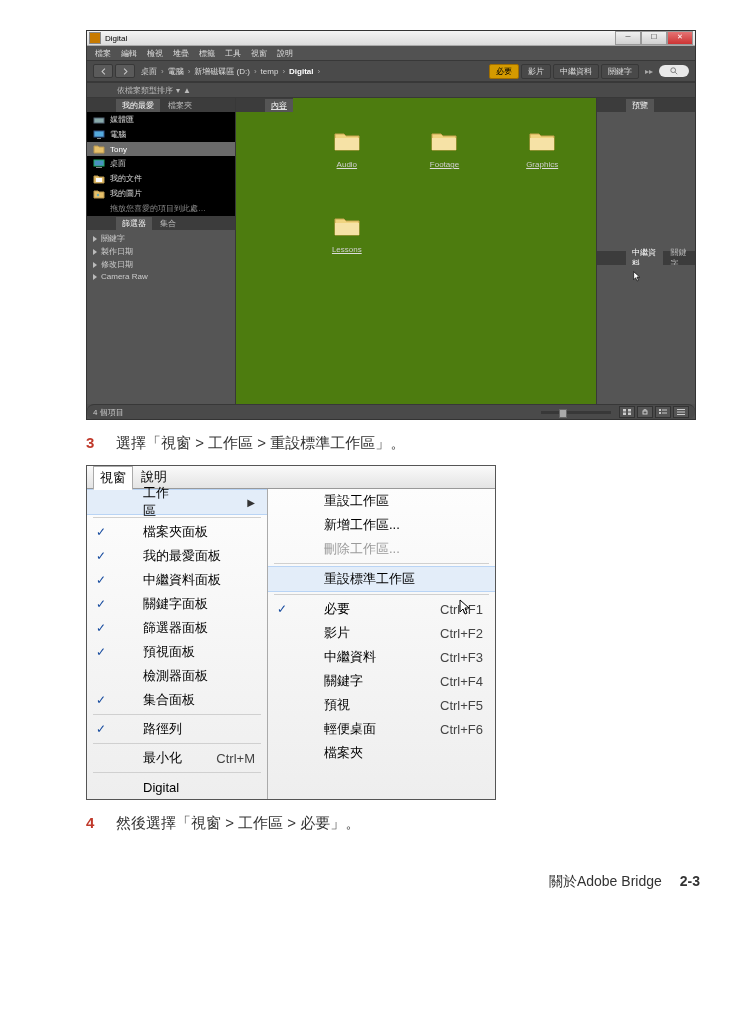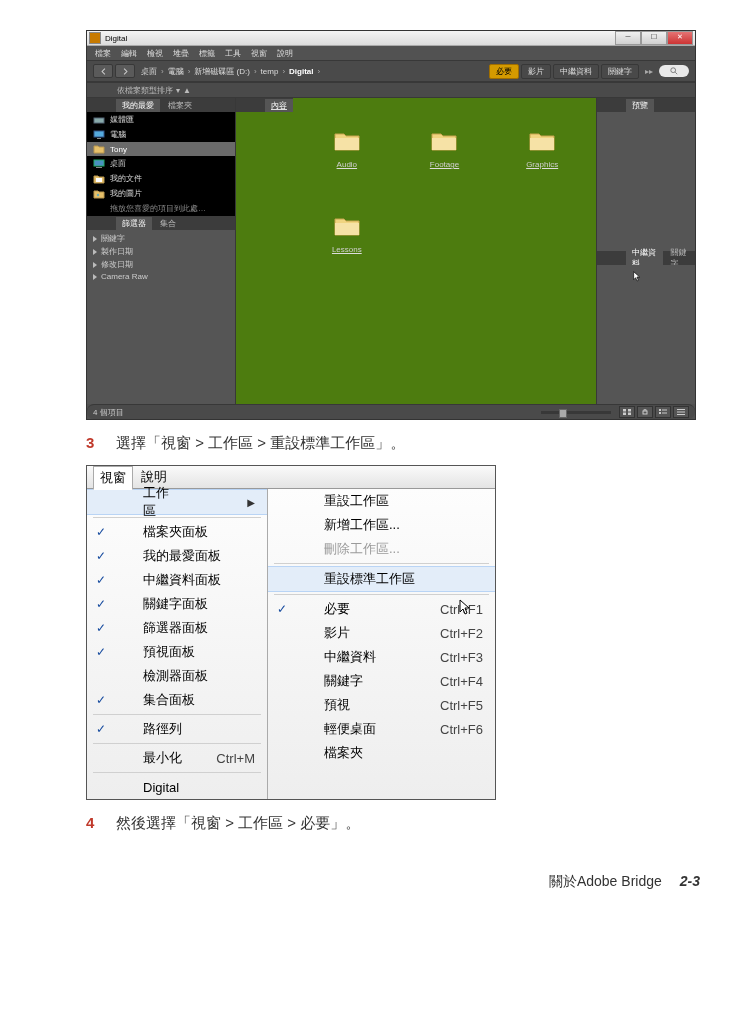--- a/index.html
+++ b/index.html
@@ -187,21 +187,21 @@
   .mm-cursor {
     position: absolute; width: 14px; height: 18px;
   }
 
   
   .footer {
     margin-top: 40px;
     display: flex; justify-content: flex-end; gap: 18px;
     font-size: 14px; color: #333;
   }
-  .footer .pg { font-weight: bold; font-style: italic; }
+  .footer .pg { font-weight: bold; }
 
 </style>
 </head>
 <body>
 
 <div class="page">
 
 <div class="bridge-window">
 
   <div class="titlebar">

